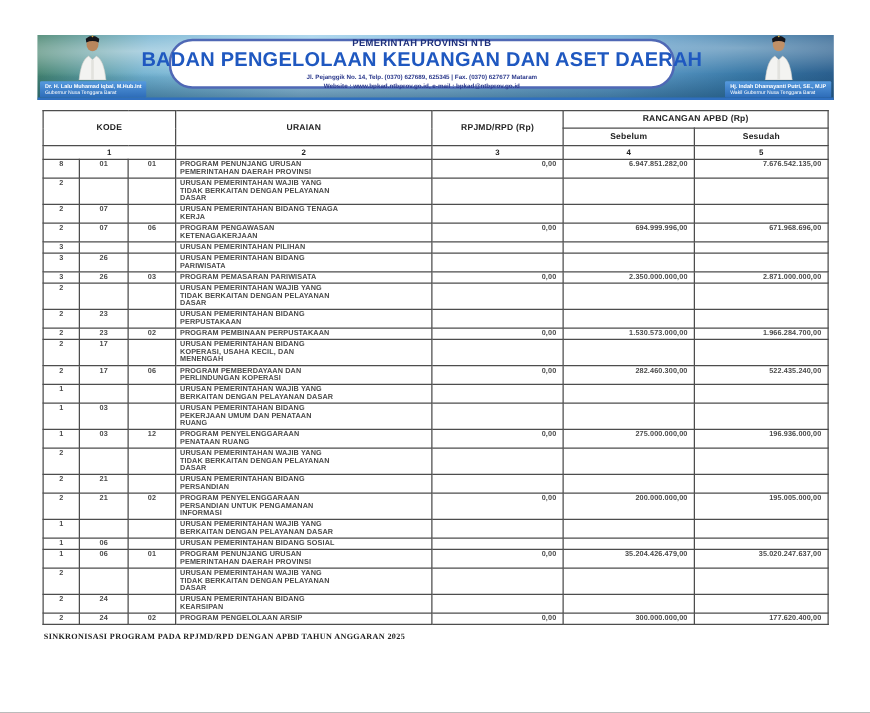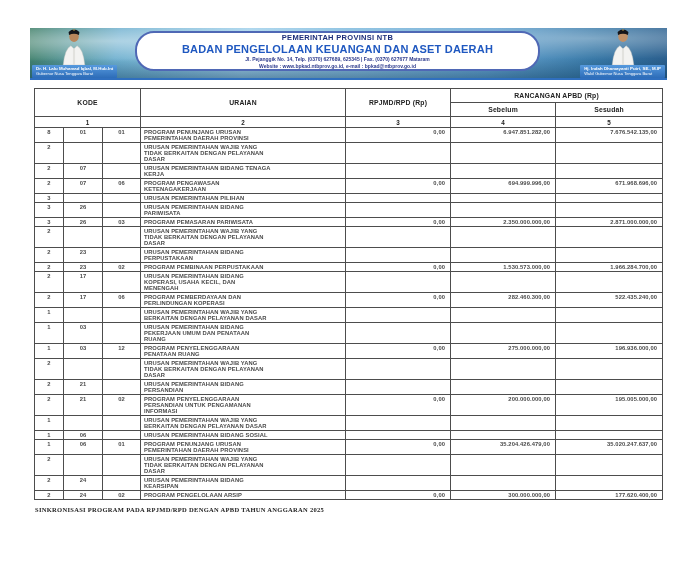--- a/index.html
+++ b/index.html
@@ -40,21 +40,21 @@
   .ribbon .name  { font-size:4.4px; font-weight:bold; }
   .ribbon .title { font-size:4.1px; }
 
   .center-box {
     position:absolute; left:105px; top:3px; width:405px; height:40px; z-index:4;
     background:#ffffff; border:2px solid #4f68b5; border-radius:19px;
     display:flex; flex-direction:column; align-items:center; justify-content:center;
     gap:1px; text-align:center;
   }
   .hl1 { font-size:7.5px;  font-weight:bold; color:#1c2e7a; letter-spacing:.3px; }
-  .hl2 { font-size:11px; font-weight:bold; color:#1f58c0; letter-spacing:.2px; white-space:nowrap; }
+  .hl2 { font-size:16px; font-weight:bold; color:#1f58c0; letter-spacing:.2px; white-space:nowrap; }
   .hl3, .hl4 { font-size:5px; font-weight:bold; color:#2c3a8c; white-space:nowrap; }
 
   
   .content { position:absolute; left:34px; top:88px; width:628px; }
   table {
     border-collapse:collapse; table-layout:fixed; width:628px;
     font-family:"Liberation Sans", sans-serif;
   }
   th, td { border:1px solid #4d4d4d; }
   thead th {

